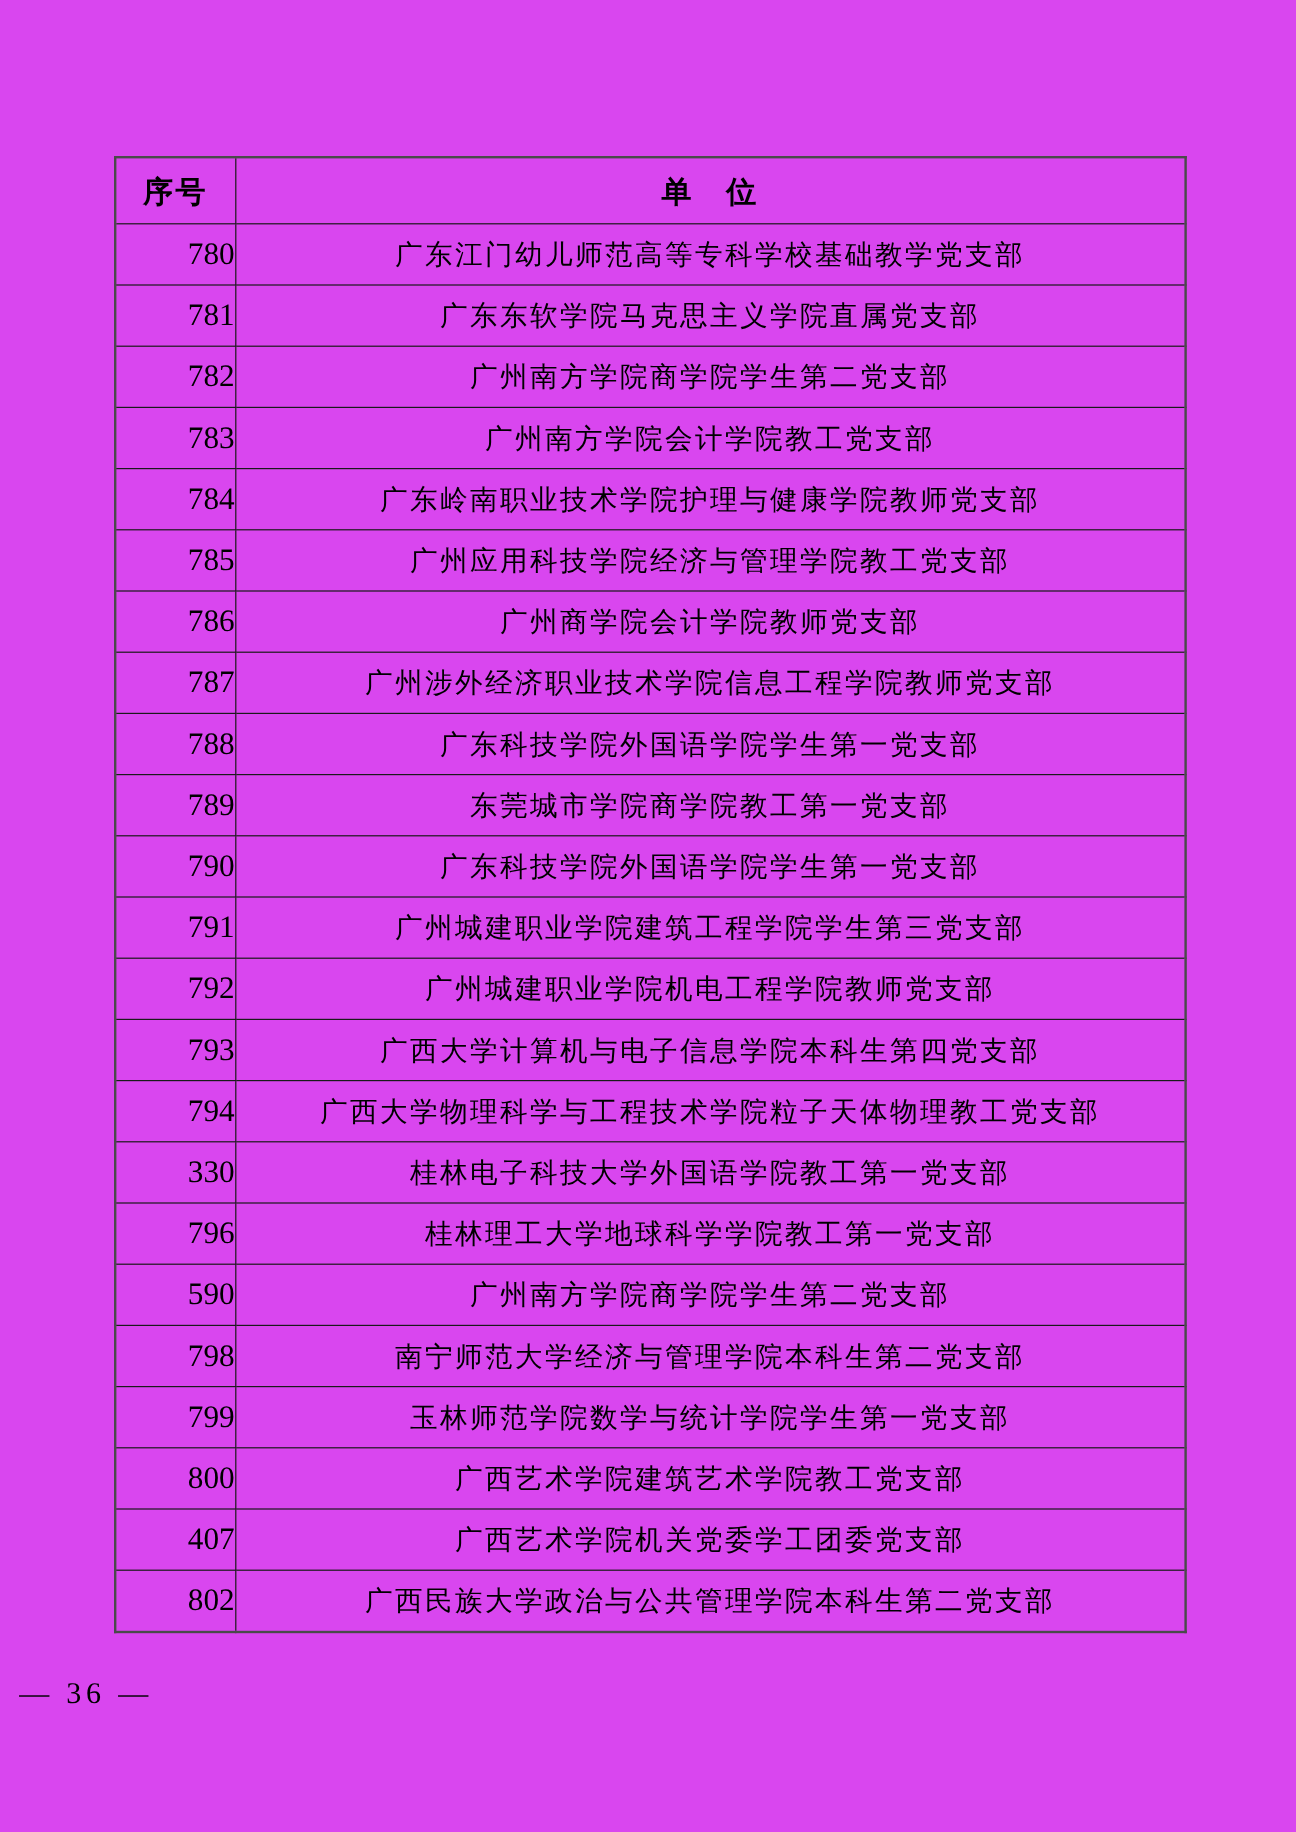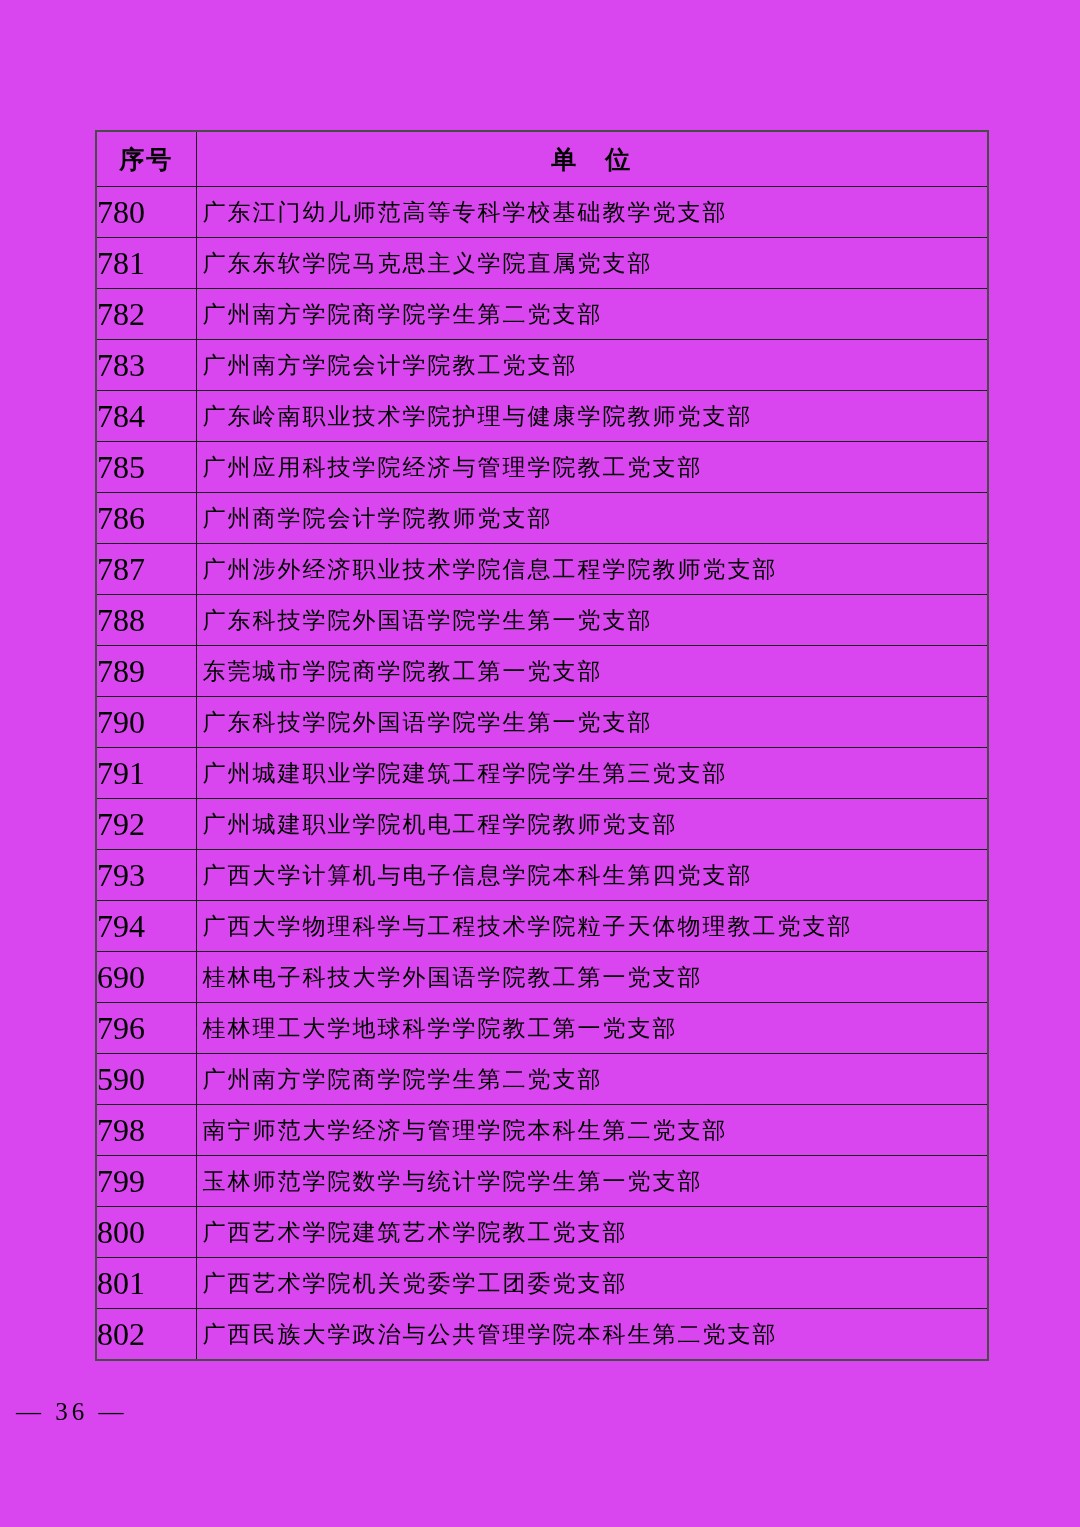--- a/index.html
+++ b/index.html
@@ -36,27 +36,28 @@
     height: 54px;
     font-size: 25px;
     font-weight: bold;
     text-align: center;
     vertical-align: middle;
     letter-spacing: 2px;
     padding: 0;
   }
   td.no-cell {
     height: 50px;
-    text-align: left;
+    text-align: right;
     vertical-align: middle;
-    font-size: 32px;
+    font-size: 26px;
     font-family: "Liberation Serif", "DejaVu Serif", serif;
     padding: 0;
   }
   td.unit-cell {
+    text-align: center;
     vertical-align: middle;
     font-size: 23px;
     letter-spacing: 2px;
     padding: 4px 6px;
   }
   .footer {
     position: absolute;
     left: 16px;
     width: 100%;
     top: 1398px;
@@ -152,21 +153,21 @@
       <td class="no-cell">793</td>
       <td class="unit-cell">广西大学计算机与电子信息学院本科生第四党支部</td>
     </tr>
 
     <tr>
       <td class="no-cell">794</td>
       <td class="unit-cell">广西大学物理科学与工程技术学院粒子天体物理教工党支部</td>
     </tr>
 
     <tr>
-      <td class="no-cell">690</td>
+      <td class="no-cell">330</td>
       <td class="unit-cell">桂林电子科技大学外国语学院教工第一党支部</td>
     </tr>
 
     <tr>
       <td class="no-cell">796</td>
       <td class="unit-cell">桂林理工大学地球科学学院教工第一党支部</td>
     </tr>
 
     <tr>
       <td class="no-cell">590</td>
@@ -182,21 +183,21 @@
       <td class="no-cell">799</td>
       <td class="unit-cell">玉林师范学院数学与统计学院学生第一党支部</td>
     </tr>
 
     <tr>
       <td class="no-cell">800</td>
       <td class="unit-cell">广西艺术学院建筑艺术学院教工党支部</td>
     </tr>
 
     <tr>
-      <td class="no-cell">801</td>
+      <td class="no-cell">407</td>
       <td class="unit-cell">广西艺术学院机关党委学工团委党支部</td>
     </tr>
 
     <tr>
       <td class="no-cell">802</td>
       <td class="unit-cell">广西民族大学政治与公共管理学院本科生第二党支部</td>
     </tr>
   </tbody>
   </table>
 

